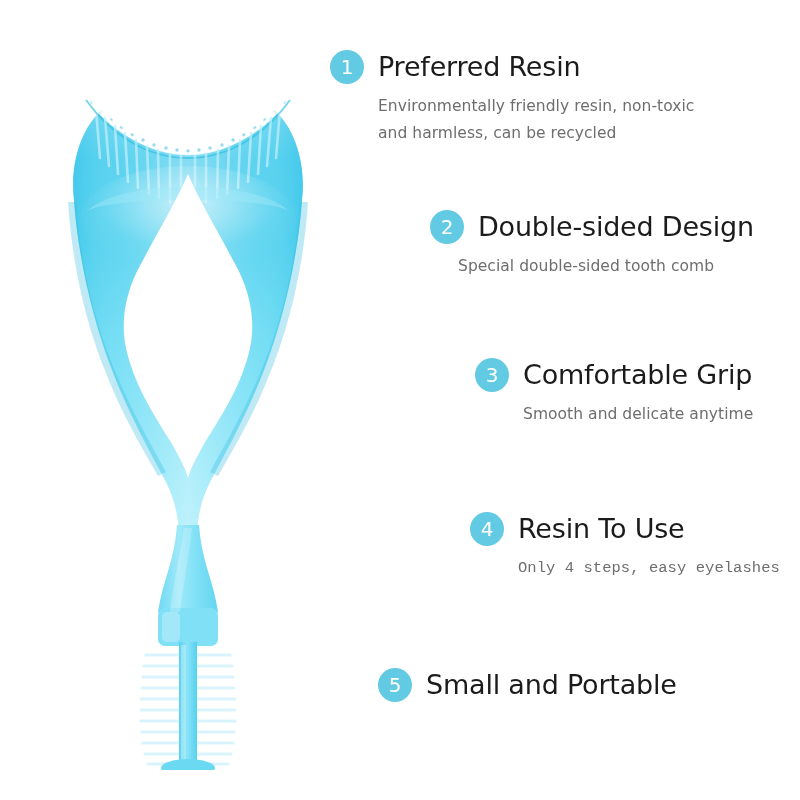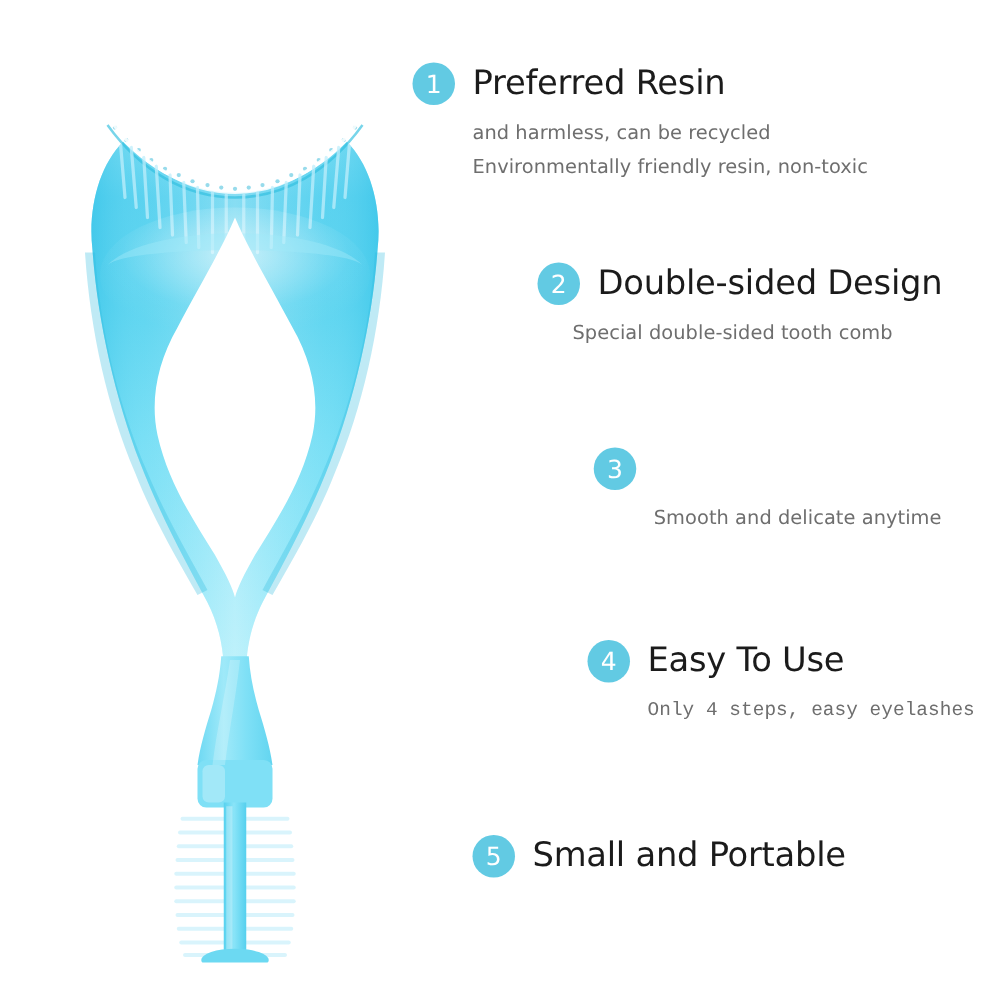--- a/index.html
+++ b/index.html
@@ -362,48 +362,49 @@
       </g>
     </svg>
   </div>
 
   <div class="feature" id="feature-1">
     <div class="feature-head">
       <div class="badge">1</div>
       <div class="feature-title">Preferred Resin</div>
     </div>
     <div class="feature-desc">
+      <div>Environmentally friendly resin, non-toxic</div>
       <div>and harmless, can be recycled</div>
-      <div>Environmentally friendly resin, non-toxic</div>
     </div>
   </div>
 
   <div class="feature" id="feature-2">
     <div class="feature-head">
       <div class="badge">2</div>
       <div class="feature-title">Double-sided Design</div>
     </div>
     <div class="feature-desc">
       <div>Special double-sided tooth comb</div>
     </div>
   </div>
 
   <div class="feature" id="feature-3">
     <div class="feature-head">
       <div class="badge">3</div>
+      <div class="feature-title">Comfortable Grip</div>
     </div>
     <div class="feature-desc">
       <div>Smooth and delicate anytime</div>
     </div>
   </div>
 
   <div class="feature" id="feature-4">
     <div class="feature-head">
       <div class="badge">4</div>
-      <div class="feature-title">Easy To Use</div>
+      <div class="feature-title">Resin To Use</div>
     </div>
     <div class="feature-desc">
       <div>Only 4 steps, easy eyelashes</div>
     </div>
   </div>
 
   <div class="feature" id="feature-5">
     <div class="feature-head">
       <div class="badge">5</div>
       <div class="feature-title">Small and Portable</div>

